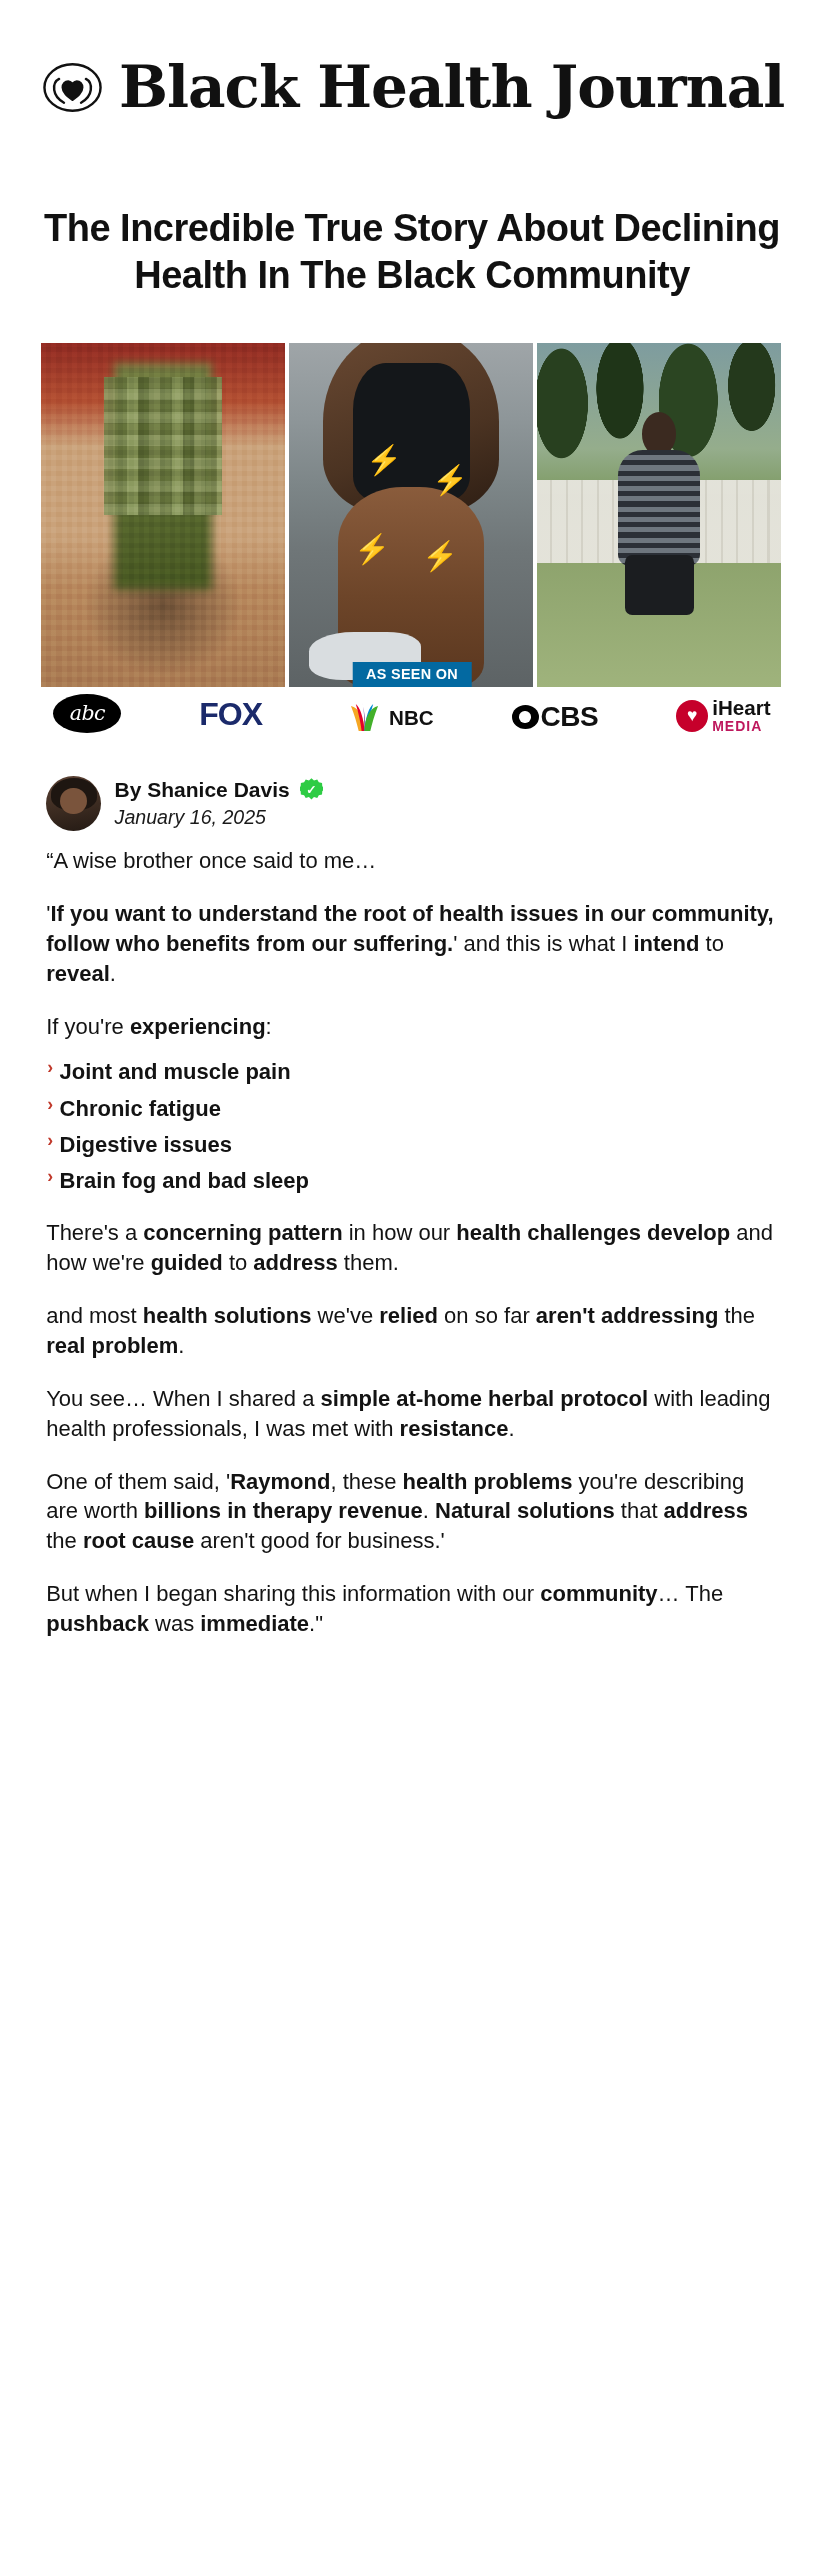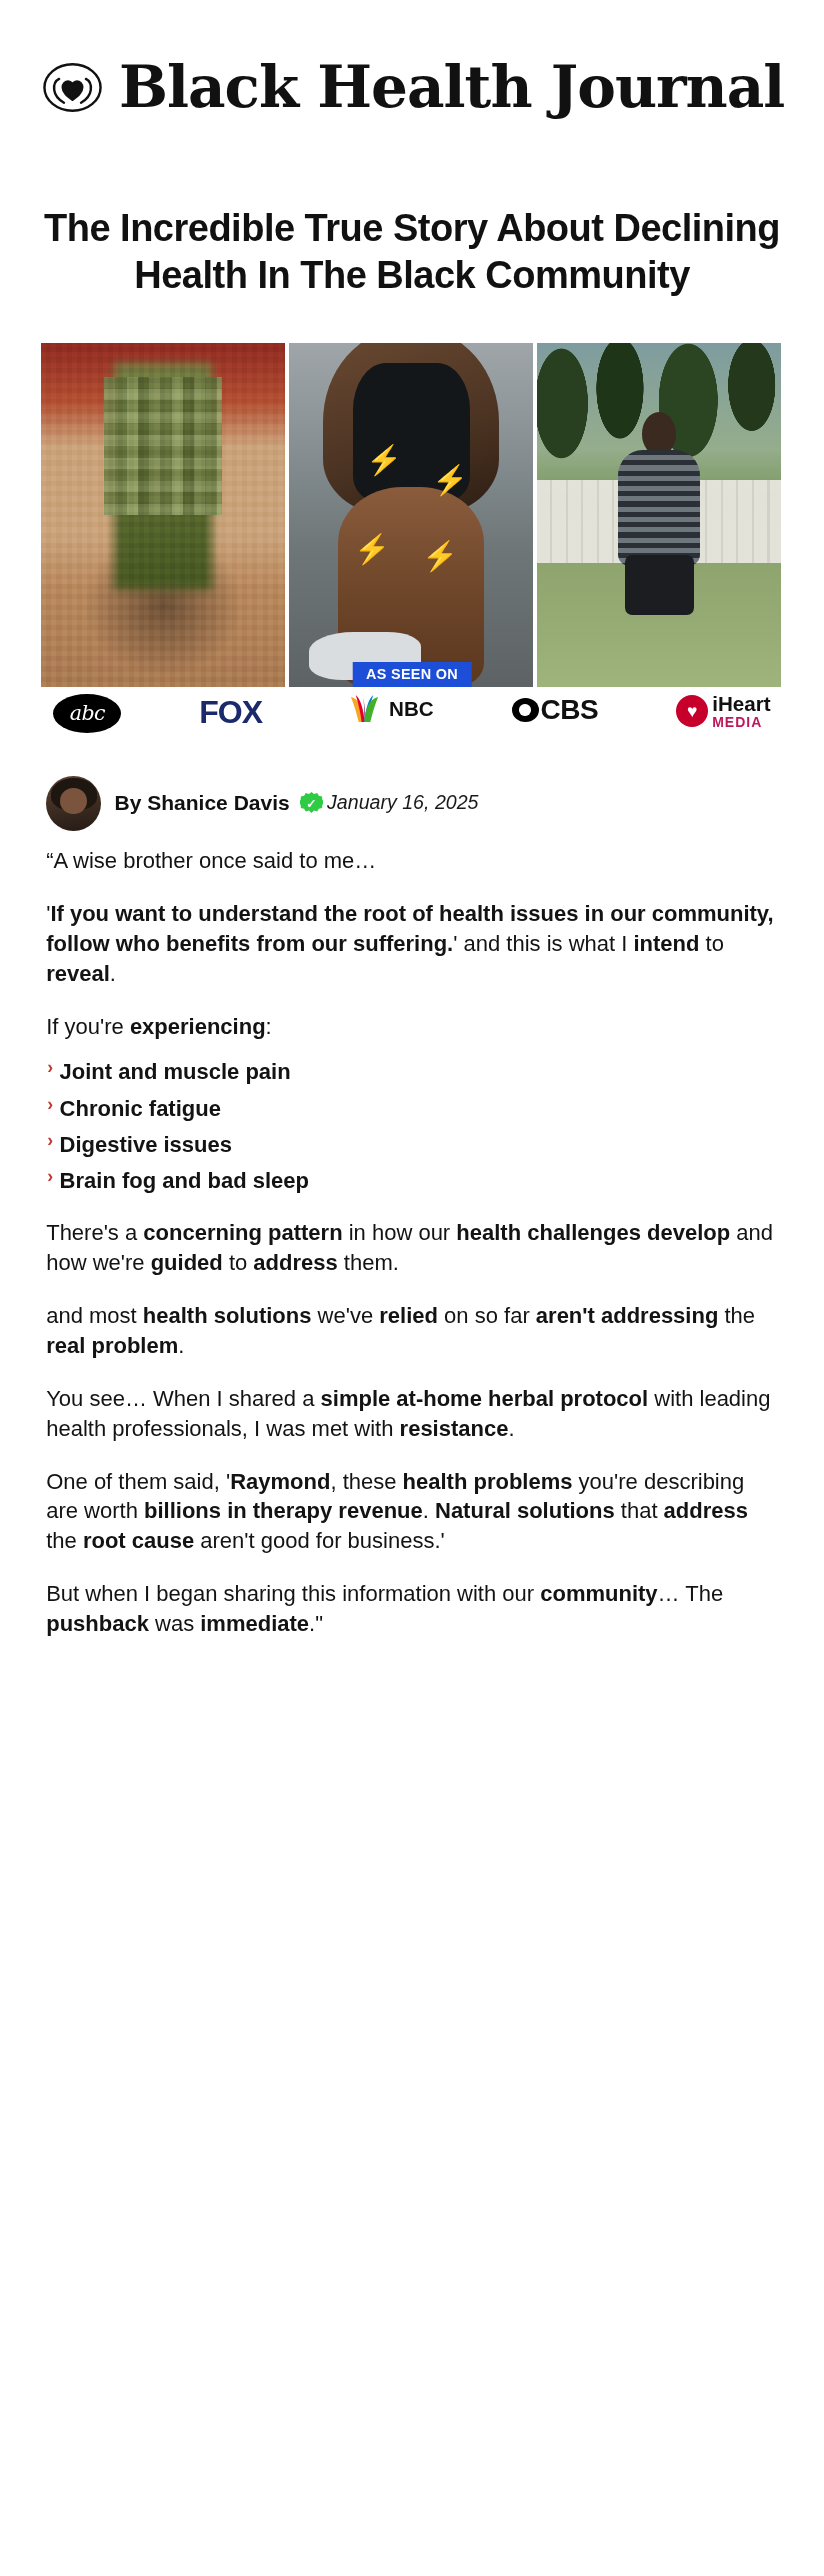--- a/index.html
+++ b/index.html
@@ -191,35 +191,35 @@
     background: linear-gradient(180deg,#6a4630 0%, #55miss 0%, #553725 100%);
     border-radius: 18% 18% 30% 30% / 10% 10% 40% 40%;
   }
 
   
   .as-seen-tag {
     position: absolute;
     left: 50%;
     transform: translateX(-50%);
     bottom: 0;
-    background: #1d4ed8;
+    background: #0369a1;
     color: #ffffff;
     font-size: 14.4px;
     font-weight: 800;
     letter-spacing: 0.3px;
     padding: 4.1px 13.4px 4.6px 13.4px;
     white-space: nowrap;
   }
 
   
   .press {
     width: 742px;
     margin: 0 auto;
     display: flex;
-    align-items: flex-start;
+    align-items: flex-end;
     justify-content: space-between;
     padding: 7.2px 12.4px 0 12.4px;
     gap: 9.3px;
   }
   .press-item { display: flex; align-items: center; }
   .abc-logo {
     width: 68px; height: 39px; border-radius: 50%;
     background: #000; color: #fff;
     display:flex; align-items:center; justify-content:center;
     font-family: "DejaVu Serif", serif;
@@ -278,21 +278,21 @@
     position: relative;
   }
   .avatar .face {
     position:absolute; left:26%; top:22%; width:48%; height:48%;
     background:#7a543c; border-radius:50%;
   }
   .avatar .hair {
     position:absolute; left:8%; top:4%; width:84%; height:58%;
     background:#1e1611; border-radius: 50% 50% 40% 40%;
   }
-  .byline-text { display:flex; flex-direction: row; gap: 4.1px; }
+  .byline-text { display:flex; flex-direction: column; gap: 4.1px; }
   .byline-row1 { display:flex; align-items:center; gap: 10.3px; }
   .author {
     font-size: 21px; font-weight: 800;
   }
   .verified {
     width: 23px; height: 23px;
     background: #2ecc44;
     color: #fff;
     display:flex; align-items:center; justify-content:center;
     font-size: 12.4px; font-weight: 900;

